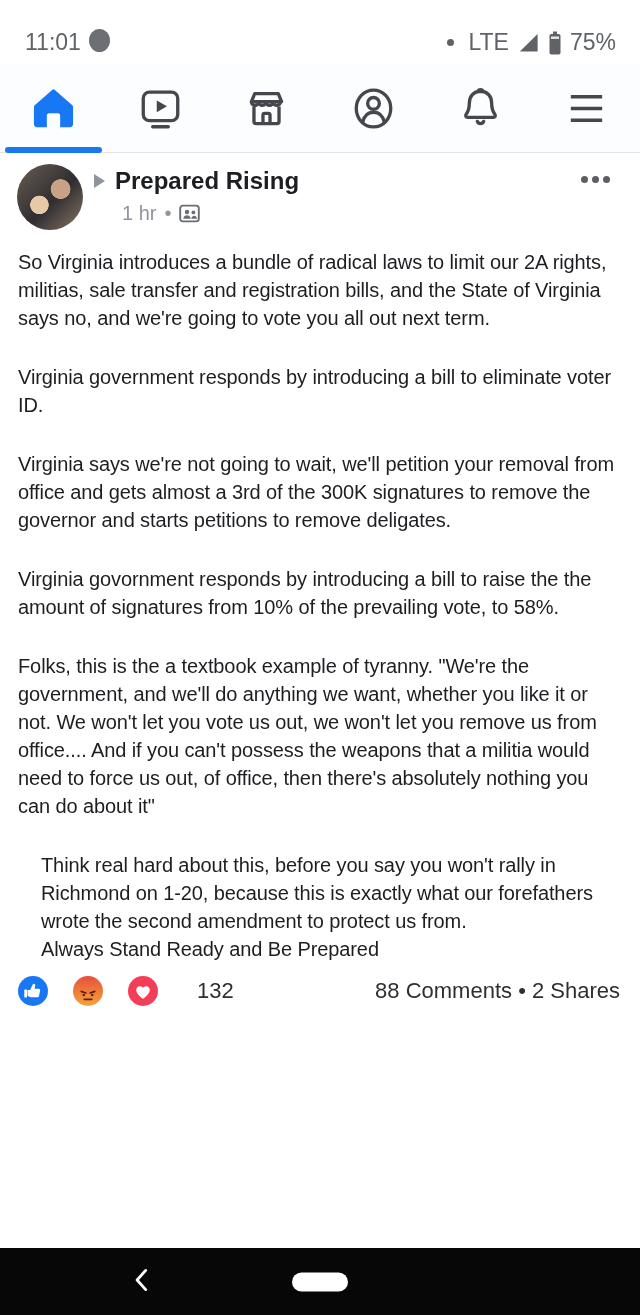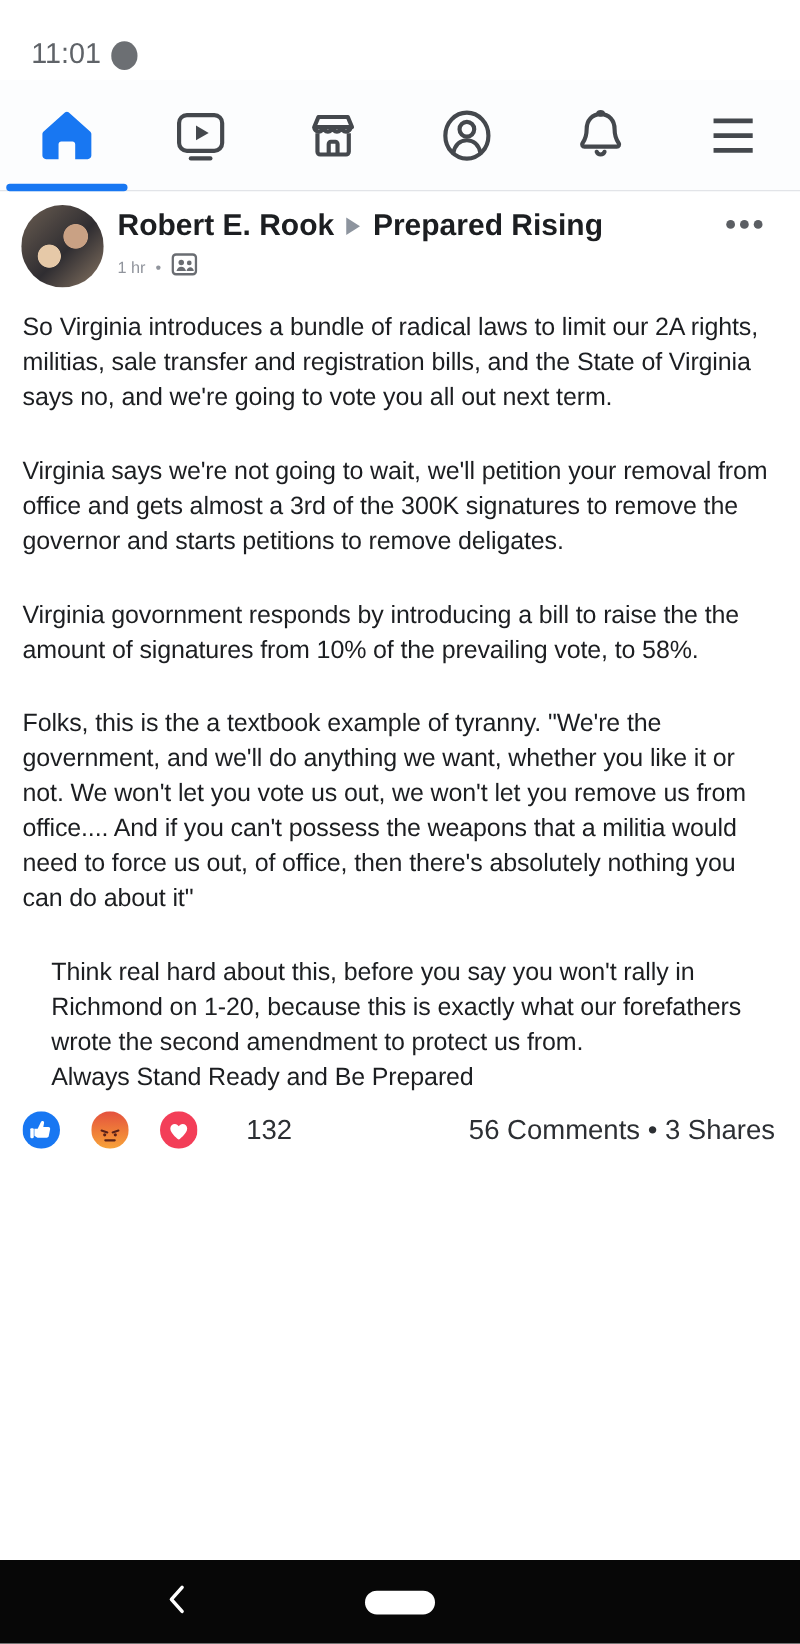--- a/index.html
+++ b/index.html
@@ -14,21 +14,21 @@
   }
 
   
   .status-bar {
     height:64px;
     display:flex; justify-content:space-between; align-items:flex-end;
     padding:0 24px 8px 25px;
     color:#5f6368;
     font-size:23px;
   }
-  .sb-left { display:flex; align-items:flex-end; gap:8px; }
+  .sb-left { display:flex; align-items:flex-start; gap:8px; }
   .sb-right { display:flex; align-items:center; gap:8px; }
   .sb-circle { width:21px; height:23px; border-radius:50%; background:#6c6f73; }
   .sb-dot { width:7px; height:7px; border-radius:50%; background:#5f6368; margin-right:6px; }
   .sb-right svg { display:block; }
 
   
   .tab-bar {
     height:89px;
     display:flex;
     background:#fcfdfe;
@@ -68,22 +68,22 @@
     white-space:nowrap;
   }
   .name-sep {
     width:0; height:0;
     border-left:11px solid #8d949e;
     border-top:7px solid transparent;
     border-bottom:7px solid transparent;
   }
   .meta-line {
     margin-top:7px;
-    display:flex; align-items:flex-end; gap:8px;
-    font-size:13px; color:#90949c;
+    display:flex; align-items:center; gap:8px;
+    font-size:20px; color:#90949c;margin-left:28px;
   }
   .meta-line svg { display:block; }
   .more-btn {
     position:absolute; right:26px; top:19px;
     display:flex; gap:4px; padding:4px; cursor:pointer;
   }
   .more-btn i { width:7px; height:7px; border-radius:50%; background:#5b5e63; }
 
   
   .post-body {
@@ -128,20 +128,33 @@
   }
 </style>
 </head>
 <body>
 
 <div class="status-bar">
   <div class="sb-left">
     <span>11:01</span>
     <span class="sb-circle"></span>
   </div>
+  <div class="sb-right">
+    <span class="sb-dot"></span>
+    <span>LTE</span>
+    <svg width="23" height="23" viewBox="0 0 24 24">
+      <polygon points="3,21.5 21.5,21.5 21.5,3" fill="#5f6368"></polygon>
+    </svg>
+    <svg width="14" height="26" viewBox="0 0 14 26">
+      <rect x="5" y="1.5" width="4" height="4" fill="#5f6368"></rect>
+      <rect x="1.5" y="4" width="11" height="20.5" rx="1.8" fill="#5f6368"></rect>
+      <rect x="3" y="6.5" width="8" height="2.4" fill="#ffffff" opacity="0.85"></rect>
+    </svg>
+    <span>75%</span>
+  </div>
 </div>
 
 <div class="tab-bar">
   <div class="tab">
     <svg viewBox="0 0 24 24">
       <path fill="#1877f2" d="M11.3 2.5a1.1 1.1 0 0 1 1.4 0l8.9 7.9c.2.2.4.5.4.8v8.9c0 .8-.7 1.5-1.5 1.5h-5.1v-6.1c0-.6-.5-1.1-1.1-1.1h-4.6c-.6 0-1.1.5-1.1 1.1v6.1H3.5c-.8 0-1.5-.7-1.5-1.5v-8.9c0-.3.2-.6.4-.8z"></path>
     </svg>
     <span class="tab-indicator"></span>
   </div>
   <div class="tab">
@@ -179,21 +192,20 @@
       <line x1="4" y1="12" x2="20" y2="12"></line>
       <line x1="4" y1="18" x2="20" y2="18"></line>
     </svg>
   </div>
 </div>
 
 <div class="post-header">
   <div class="avatar"></div>
   <div class="header-text">
     <div class="name-line">
-      <span>Robert E. Rook</span>
       <span class="name-sep"></span>
       <span>Prepared Rising</span>
     </div>
     <div class="meta-line">
       <span>1 hr</span>
       <span>•</span>
       <svg width="21" height="19" viewBox="0 0 21 19">
         <rect x="1.2" y="1.6" width="18.6" height="15.8" rx="2.6" fill="none" stroke="#6a6d72" stroke-width="1.9"></rect>
         <circle cx="8" cy="8" r="2.2" fill="#6a6d72"></circle>
         <path d="M4.2 14.8c.5-2.4 2.1-3.5 3.8-3.5s3.3 1.1 3.8 3.5z" fill="#6a6d72"></path>
@@ -204,20 +216,21 @@
   </div>
   <div class="more-btn">
     <i></i>
       <i></i>
       <i></i>
   </div>
 </div>
 
 <div class="post-body">
   <p>So Virginia introduces a bundle of radical laws to limit our 2A rights, militias, sale transfer and registration bills, and the State of Virginia says no, and we're going to vote you all out next term.</p>
+  <p>Virginia government responds by introducing a bill to eliminate voter ID.</p>
   <p>Virginia says we're not going to wait, we'll petition your removal from office and gets almost a 3rd of the 300K signatures to remove the governor and starts petitions to remove deligates.</p>
   <p>Virginia govornment responds by introducing a bill to raise the the amount of signatures from 10% of the prevailing vote, to 58%.</p>
   <p>Folks, this is the a textbook example of tyranny. "We're the government, and we'll do anything we want, whether you like it or not. We won't let you vote us out, we won't let you remove us from office.... And if you can't possess the weapons that a militia would need to force us out, of office, then there's absolutely nothing you can do about it"</p>
   <p>Think real hard about this, before you say you won't rally in Richmond on 1-20, because this is exactly what our forefathers wrote the second amendment to protect us from.
 Always Stand Ready and Be Prepared</p>
 </div>
 
 <div class="post-footer">
   <div class="reactions">
     <span class="reaction">
@@ -245,21 +258,21 @@
       </svg>
     </span>
     <span class="reaction">
       <svg viewBox="0 0 24 24">
         <circle cx="12" cy="12" r="12" fill="#f33e58"></circle>
         <path d="M12 18.1c-.3 0-.5-.1-.7-.3c-1-.9-4.7-3.9-4.7-6.7c0-1.8 1.3-3 2.9-3c1.1 0 2 .6 2.5 1.5c.5-.9 1.4-1.5 2.5-1.5c1.6 0 2.9 1.2 2.9 3c0 2.8-3.7 5.8-4.7 6.7c-.2.2-.4.3-.7.3z" fill="#ffffff"></path>
       </svg>
     </span>
     <span class="reaction-count">132</span>
   </div>
-  <div class="engagement">56 Comments • 3 Shares</div>
+  <div class="engagement">88 Comments • 2 Shares</div>
 </div>
 
 <div class="android-nav">
   <div class="back-btn">
     <svg width="26" height="30" viewBox="0 0 24 28">
       <polyline points="14.5,5 6.5,14 14.5,23" fill="none" stroke="#ffffff" stroke-width="2.6" stroke-linecap="round" stroke-linejoin="round"></polyline>
     </svg>
   </div>
   <div class="home-pill"></div>
 </div>

